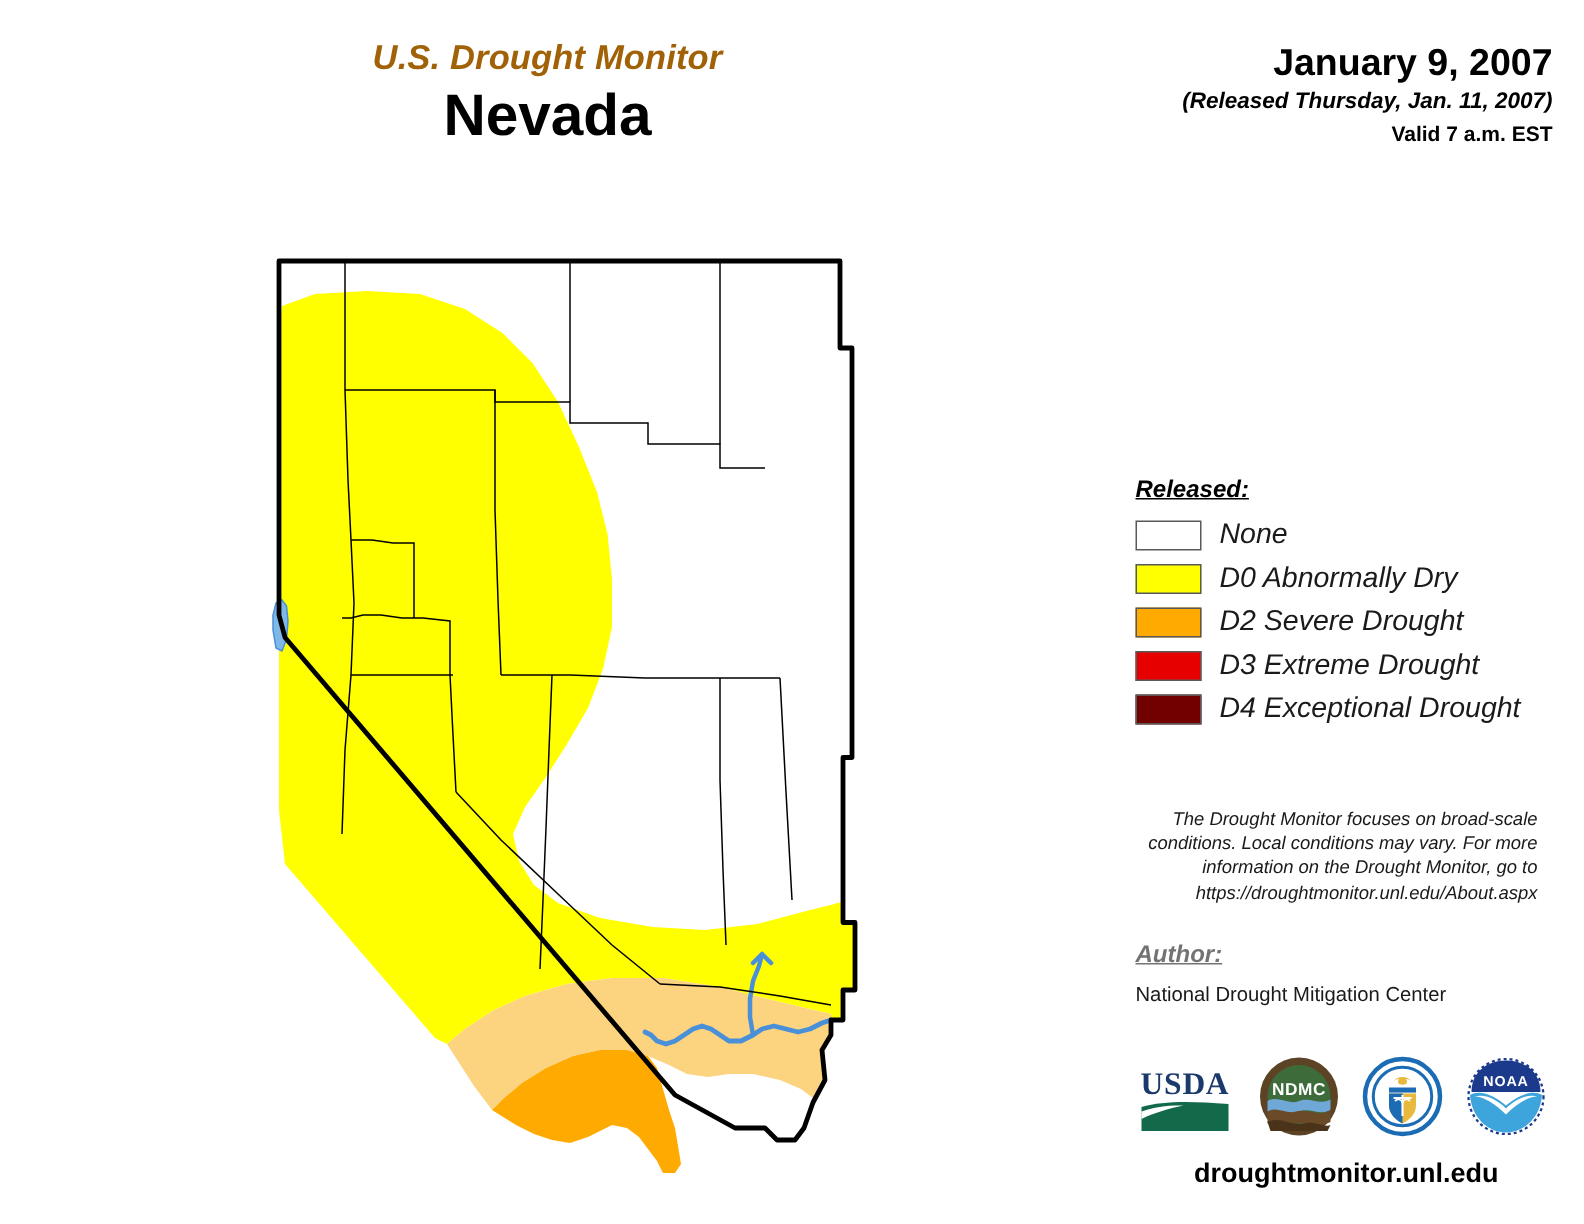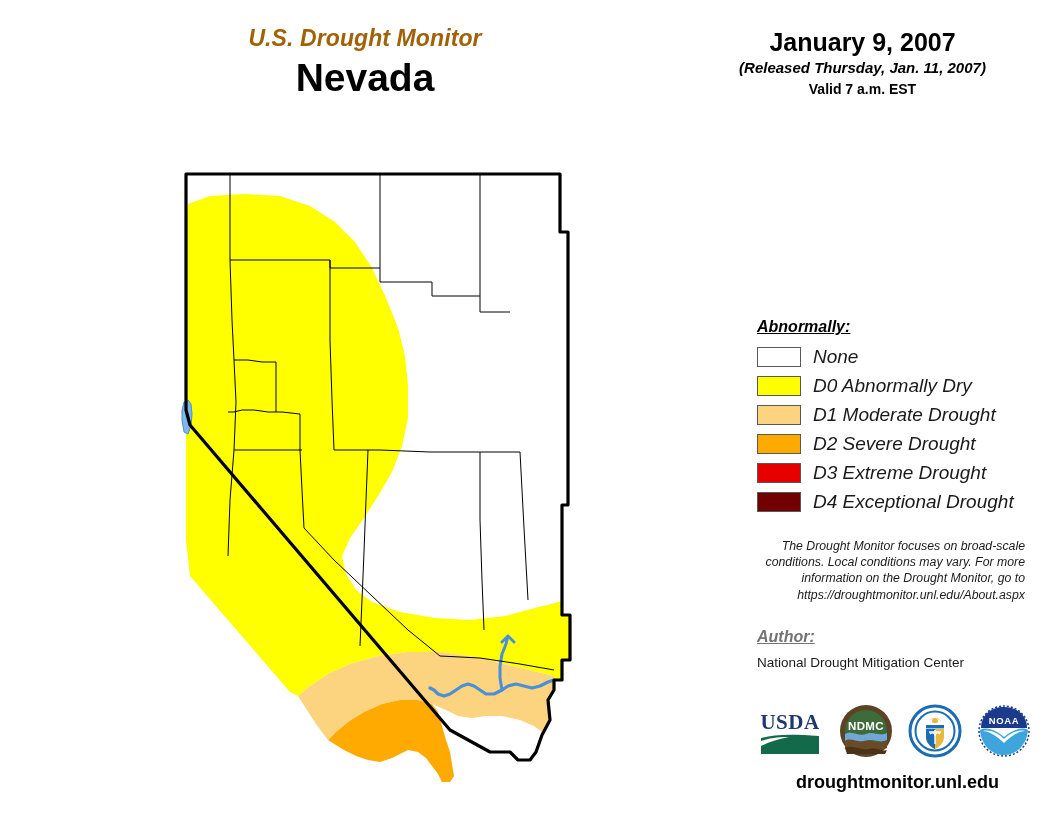--- a/index.html
+++ b/index.html
@@ -41,21 +41,21 @@
     color: #000;
     line-height: 1.18;
     margin-top: 4px;
   }
 
   .date-block {
     position: absolute;
     left: 690px;
     top: 28px;
     width: 345px;
-    text-align: center;
+    text-align: right;
   }
   .date-main {
     font-size: 25px;
     font-weight: bold;
     color: #000;
     line-height: 1.12;
   }
   .date-released {
     font-size: 15px;
     font-weight: bold;
@@ -248,33 +248,29 @@
       </g>
 
       <path d="M 36,14 L 410,14 L 410,72 L 418,72 L 418,345 L 412,345 L 412,455
                L 420,455 L 420,500 L 412,500 L 412,520 L 404,520 L 404,530
                L 398,540 L 400,560 L 392,575 L 386,592 L 380,600 L 368,600
                L 360,592 L 340,592 L 300,570 L 40,265 L 36,250 Z" fill="none" stroke="#000000" stroke-width="3.2" stroke-linejoin="round"></path>
     </svg>
   </div>
 
   <div id="legend">
-    <div class="legend-title">Abnormally:</div>
+    <div class="legend-title">Released:</div>
 
     <div class="legend-row">
       <span class="legend-swatch" style="background:#FFFFFF"></span>
       <span class="legend-label">None</span>
     </div>
     <div class="legend-row">
       <span class="legend-swatch" style="background:#FFFF00"></span>
       <span class="legend-label">D0 Abnormally Dry</span>
-    </div>
-    <div class="legend-row">
-      <span class="legend-swatch" style="background:#FCD37F"></span>
-      <span class="legend-label">D1 Moderate Drought</span>
     </div>
     <div class="legend-row">
       <span class="legend-swatch" style="background:#FFAA00"></span>
       <span class="legend-label">D2 Severe Drought</span>
     </div>
     <div class="legend-row">
       <span class="legend-swatch" style="background:#E60000"></span>
       <span class="legend-label">D3 Extreme Drought</span>
     </div>
     <div class="legend-row">

